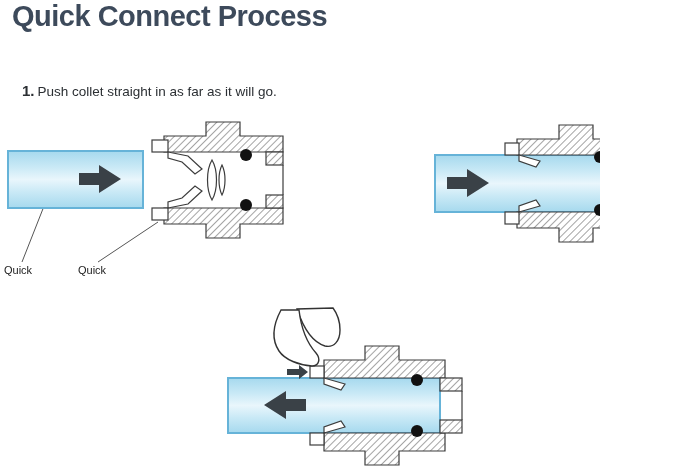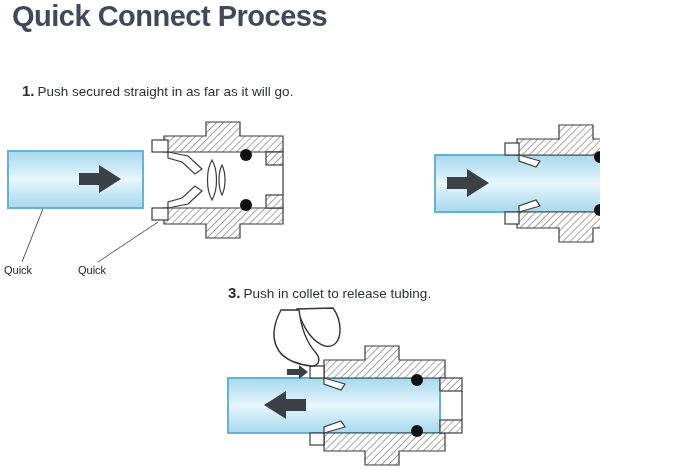--- a/index.html
+++ b/index.html
@@ -20,24 +20,21 @@
   .outline{stroke:var(--outline,#3c3c3c);stroke-width:1.2;}
 </style>
 </head>
 <body>
 
 <div class="canvas">
 
   <div class="page-title">Quick Connect Process</div>
 
   <div class="step-label" style="left:22px;top:82px;">
-    <span class="num">1.</span><span class="txt">Push secured straight in as far as it will go.</span>
-  </div>
-  <div class="step-label" style="left:228px;top:284px;">
-    <span class="num">3.</span><span class="txt">Push in collet to release tubing.</span>
+    <span class="num">1.</span><span class="txt">Push collet straight in as far as it will go.</span>
   </div>
 
   <svg style="left:0;top:112px;" width="300" height="175" viewBox="0 0 300 175">
     <defs>
       <pattern id="hatch1" width="5" height="5" patternUnits="userSpaceOnUse" patternTransform="rotate(45)">
         <rect width="5" height="5" fill="#ffffff"></rect>
         <line x1="0" y1="0" x2="0" y2="5" stroke="#4a4a4a" stroke-width="1"></line>
       </pattern>
       <linearGradient id="tubegrad1" x1="0" y1="0" x2="0" y2="1">
         <stop offset="0%" stop-color="#a6d9ee"></stop>

